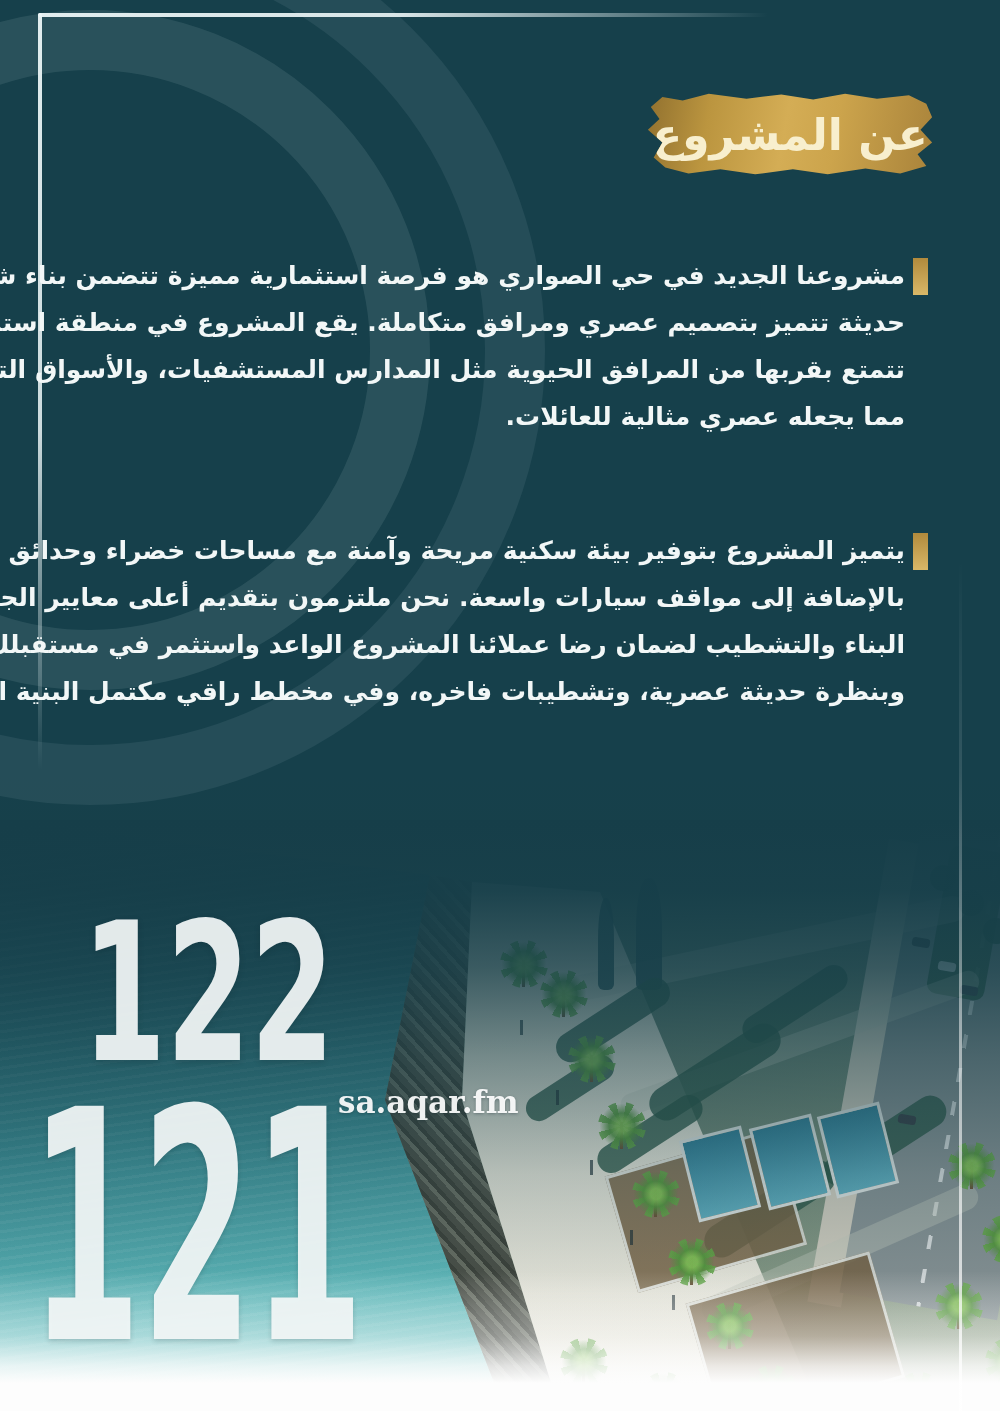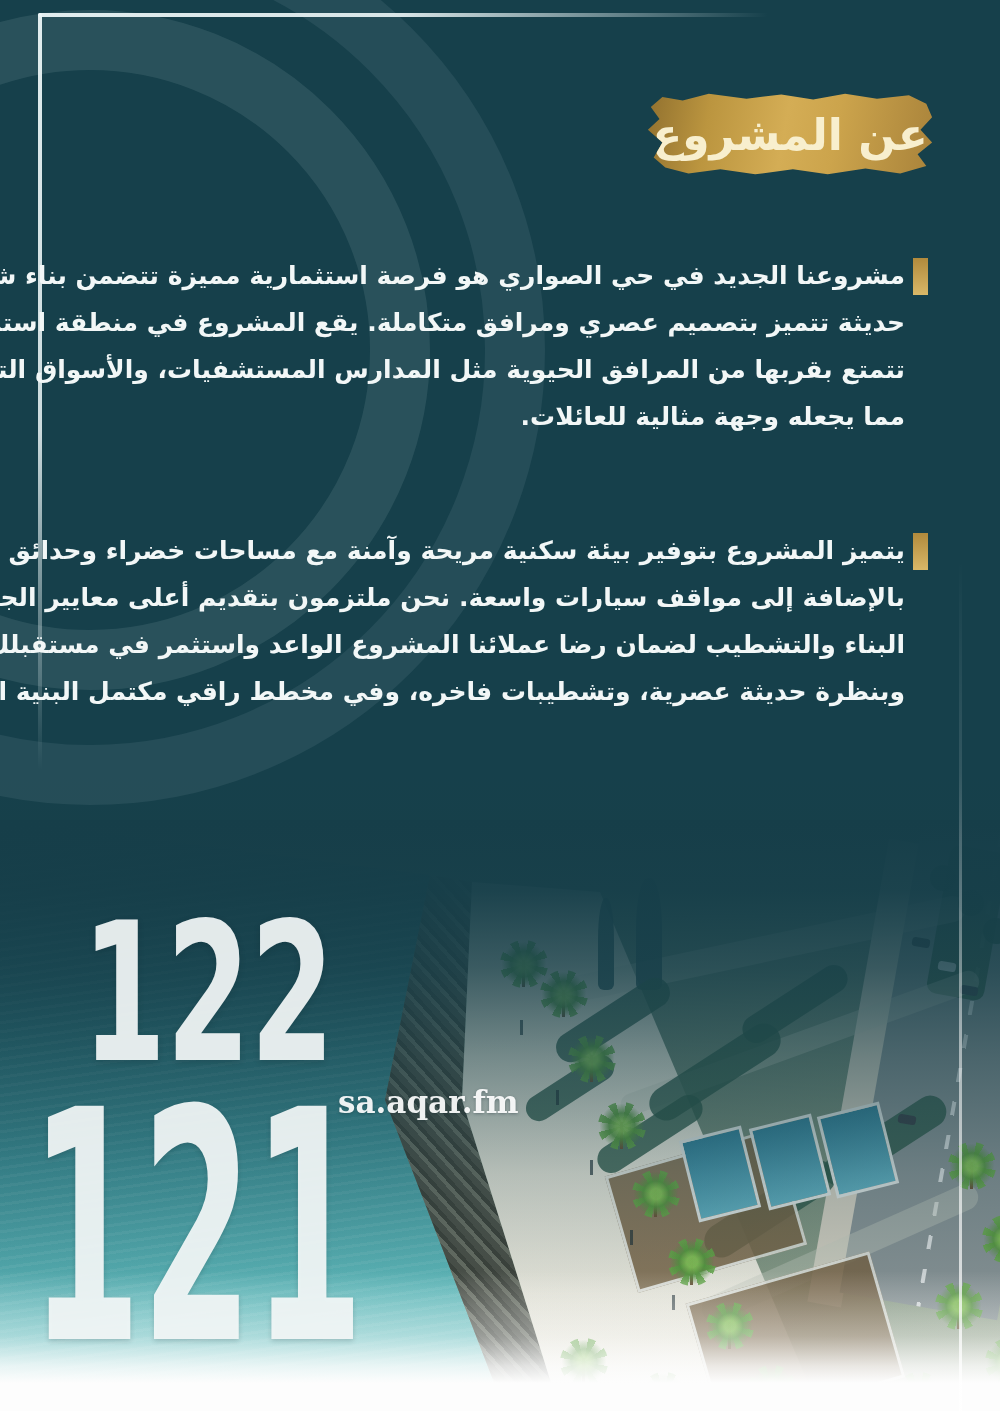--- a/index.html
+++ b/index.html
@@ -102,21 +102,21 @@
 
   <div class="banner">
     <span class="banner-text">عن المشروع</span>
   </div>
 
   <div class="gold-bar bar1"></div>
   <div class="para para1" dir="rtl">
     <div class="pline">مشروعنا الجديد في حي الصواري هو فرصة استثمارية مميزة تتضمن بناء شقق سكنية</div>
     <div class="pline">حديثة تتميز بتصميم عصري ومرافق متكاملة. يقع المشروع في منطقة استراتيجية</div>
     <div class="pline">تتمتع بقربها من المرافق الحيوية مثل المدارس المستشفيات، والأسواق التجارية،</div>
-    <div class="pline">مما يجعله وجهة مثالية للعائلات.</div>
+    <div class="pline">مما يجعله عصري مثالية للعائلات.</div>
   </div>
 
   <div class="gold-bar bar2"></div>
   <div class="para para2" dir="rtl">
     <div class="pline">يتميز المشروع بتوفير بيئة سكنية مريحة وآمنة مع مساحات خضراء وحدائق خاصة،</div>
     <div class="pline">بالإضافة إلى مواقف سيارات واسعة. نحن ملتزمون بتقديم أعلى معايير الجودة في</div>
     <div class="pline">البناء والتشطيب لضمان رضا عملائنا المشروع الواعد واستثمر في مستقبلك بأمان</div>
     <div class="pline">وبنظرة حديثة عصرية، وتشطيبات فاخره، وفي مخطط راقي مكتمل البنية التحتية،</div>
   </div>
 

